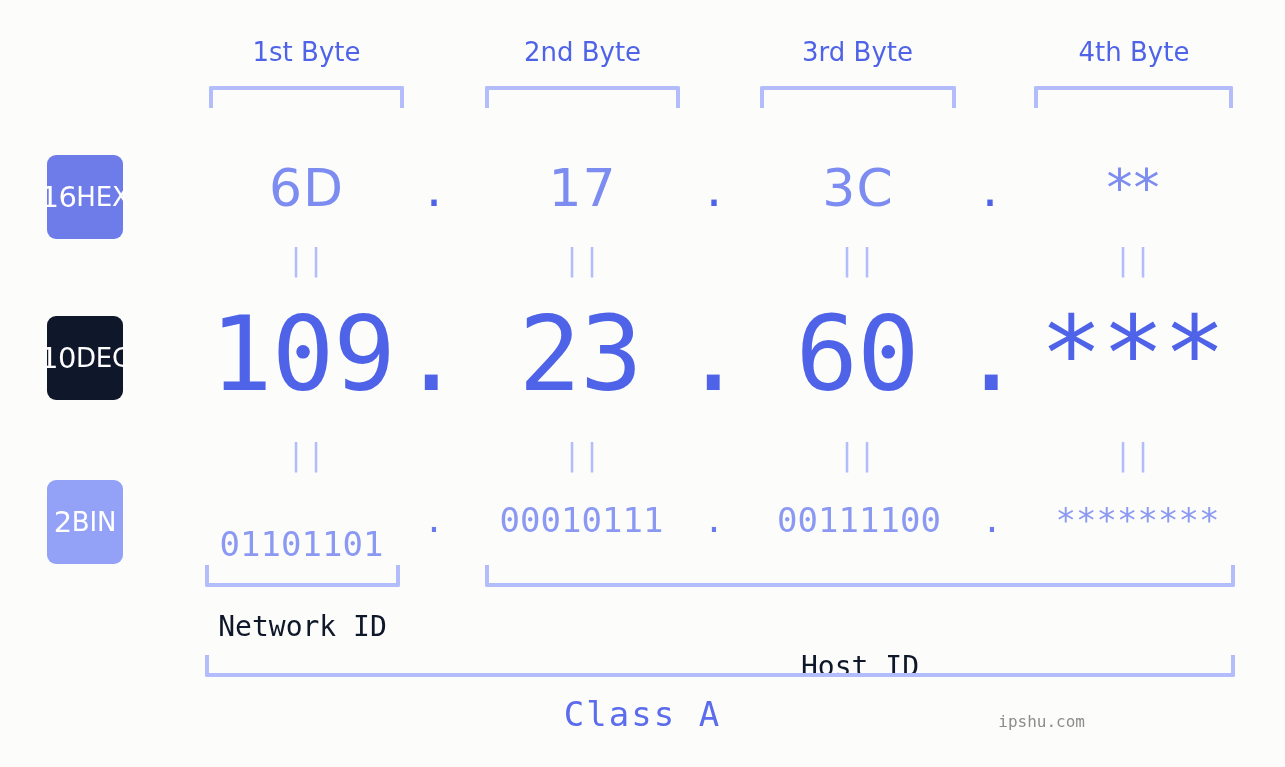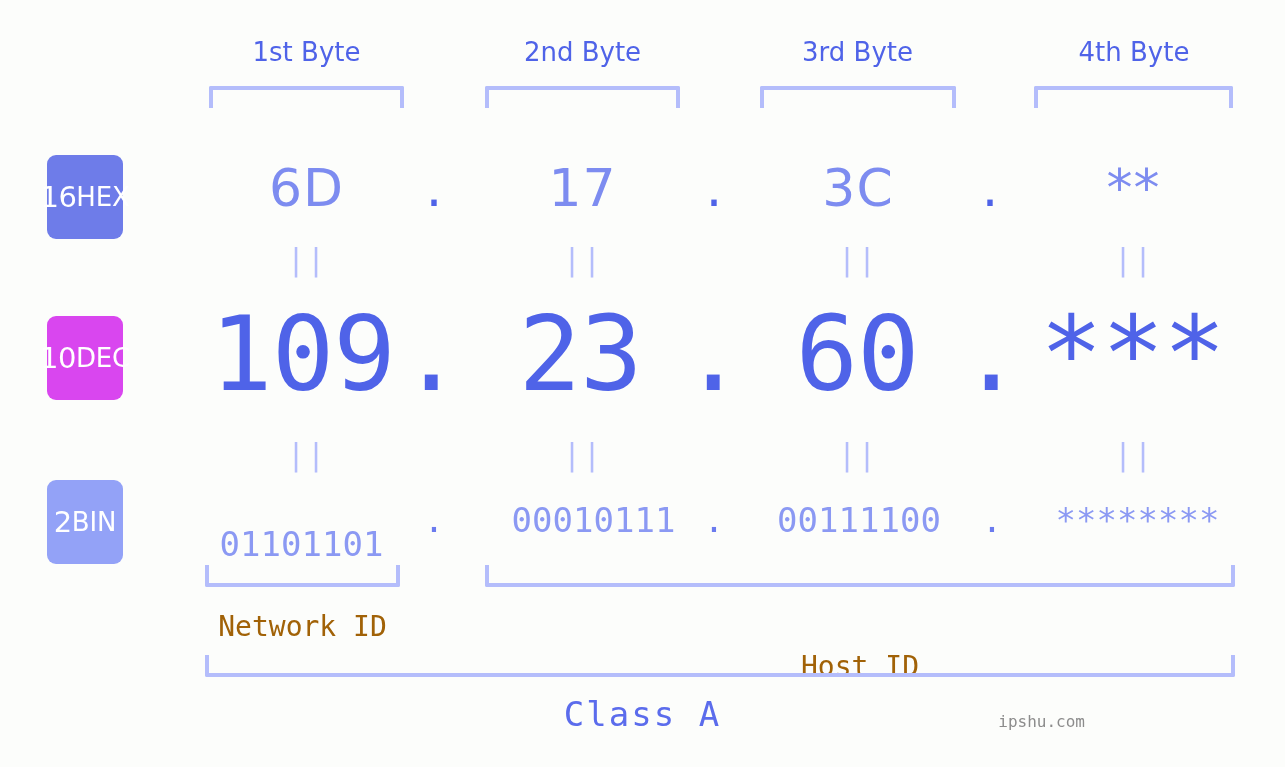--- a/index.html
+++ b/index.html
@@ -74,21 +74,21 @@
     font-weight: 400;
     letter-spacing: -0.5px;
   }
   .badge .nm {
     font-size: 26px;
     line-height: 22px;
     font-weight: 400;
     letter-spacing: -0.2px;
   }
   #badge-hex { top: 155px; height: 84px; background: #6e7ce9; }
-  #badge-dec { top: 316px; height: 84px; background: #d946ef; }
+  #badge-dec { top: 316px; height: 84px; background: #0f172a; }
   #badge-bin { top: 480px; height: 84px; background: #93a2f7; }
 
   
   .row-cell {
     position: absolute;
     text-align: center;
     white-space: nowrap;
     color: #7d8cf0;
     font-family: "DejaVu Sans Mono", monospace;
   }
@@ -159,21 +159,21 @@
     font-size: 30px;
     line-height: 30px;
     font-family: "DejaVu Sans Mono", monospace;
     letter-spacing: 2px;
   }
 
   
   .id-label {
     position: absolute;
     text-align: center;
-    color: #a16207;
+    color: #0f172a;
     font-size: 28px;
     line-height: 34px;
     font-family: "DejaVu Sans Mono", monospace;
     white-space: nowrap;
   }
 
   
   #class-label {
     position: absolute;
     top: 694px;
@@ -247,21 +247,21 @@
   <div class="dec-dot" style="left:960px; width:62px;">.</div>
   <div class="row-cell dec-cell" style="left:1025px; width:215px;">***</div>
 
   <div class="eq" style="left:287px; top:440px;">||</div>
   <div class="eq" style="left:563px; top:440px;">||</div>
   <div class="eq" style="left:838px; top:440px;">||</div>
   <div class="eq" style="left:1114px; top:440px;">||</div>
 
   <div class="row-cell bin-cell" style="left:204px; width:195px;margin-top:24px;">01101101</div>
   <div class="bin-dot" style="left:406px; width:56px;">.</div>
-  <div class="row-cell bin-cell" style="left:496px; width:195px;">00010111</div>
+  <div class="row-cell bin-cell" style="left:484px; width:195px;">00010111</div>
   <div class="bin-dot" style="left:686px; width:56px;">.</div>
   <div class="row-cell bin-cell" style="left:761px; width:196px;">00111100</div>
   <div class="bin-dot" style="left:964px; width:56px;">.</div>
   <div class="row-cell bin-cell" style="left:1040px; width:195px;">********</div>
 
   <div class="bracket-bottom" style="left:205px; top:565px; width:195px;"></div>
   <div class="bracket-bottom" style="left:485px; top:565px; width:750px;"></div>
 
   <div class="id-label" style="left:205px; top:610px; width:195px;">Network ID</div>
   <div class="id-label" style="left:485px; top:610px; width:750px;margin-top:40px;">Host ID</div>

